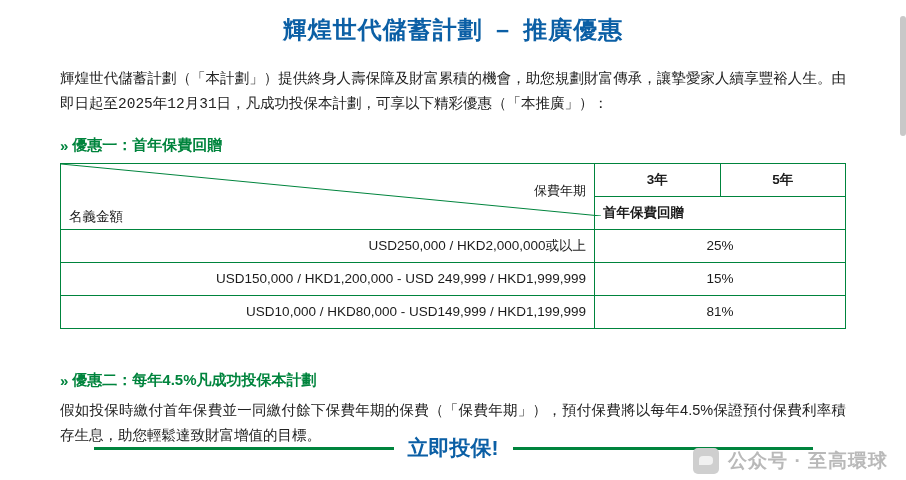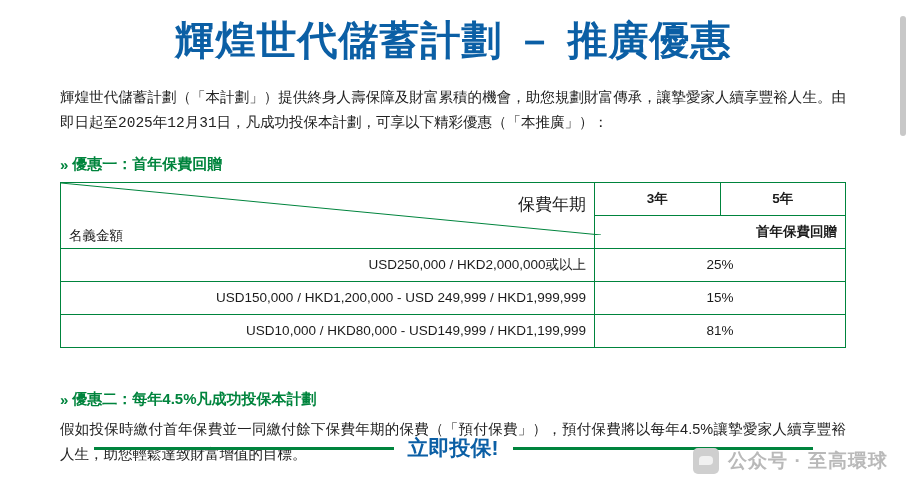--- a/index.html
+++ b/index.html
@@ -16,21 +16,21 @@
     position: relative;
   }
   .page {
     position: relative;
     width: 906px;
     height: 480px;
     box-sizing: border-box;
   }
   .title {
     text-align: center;
-    font-size: 40px;
+    font-size: 24px;
     font-weight: bold;
     color: #0b5fa5;
     letter-spacing: 1px;
     margin: 16px 0 0 0;
     line-height: 1.2;
   }
   .intro {
     margin: 22px 60px 8px 60px;
     font-size: 14.5px;
     line-height: 1.75;
@@ -67,41 +67,41 @@
   .hdr-diag {
     position: relative;
     width: 540px;
     padding: 0 !important;
     vertical-align: top;
     height: 52px;
   }
   .hdr-diag .lbl-top {
     position: absolute;
     right: 8px;
-    top: 10px;
-    font-size: 17px;
+    top: 18px;
+    font-size: 13px;
   }
   .hdr-diag .lbl-bottom {
     position: absolute;
     left: 8px;
     bottom: 3px;
     font-size: 13.5px;
   }
   .hdr-diag svg {
     position: absolute;
     left: 0;
     top: 0;
   }
   .col-term {
     width: 110px;
     text-align: center;
     font-weight: bold;
   }
   .sub-merge {
-    text-align: right;
+    text-align: left;
     font-weight: bold;
   }
   .row-desc {
     text-align: right;
   }
   .row-val {
     text-align: center;
   }
   .body-text {
     margin: 4px 60px 0 60px;
@@ -222,21 +222,21 @@
       <td class="row-val" colspan="2">81%</td>
     </tr>
   </tbody>
     </table>
 
   <div class="section-head" style="margin-top:42px;">
     <span class="chev">»</span>
     <span>優惠二：每年4.5%凡成功投保本計劃</span>
   </div>
 
-  <div class="body-text">假如投保時繳付首年保費並一同繳付餘下保費年期的保費（「預付保費」），預付保費將以每年4.5%讓摯愛家人續享豐裕人生，助您輕鬆達致財富增值的目標。</div>
+  <div class="body-text">假如投保時繳付首年保費並一同繳付餘下保費年期的保費（「保費年期」），預付保費將以每年4.5%保證預付保費利率積存生息，助您輕鬆達致財富增值的目標。</div>
 
   <div class="cta">
     <span class="line"></span>
     <span class="cta-text">立即投保!</span>
     <span class="line"></span>
   </div>
 
   <div class="watermark">
     <span class="wm-badge"></span>
     <span>公众号 · 至高環球</span>

